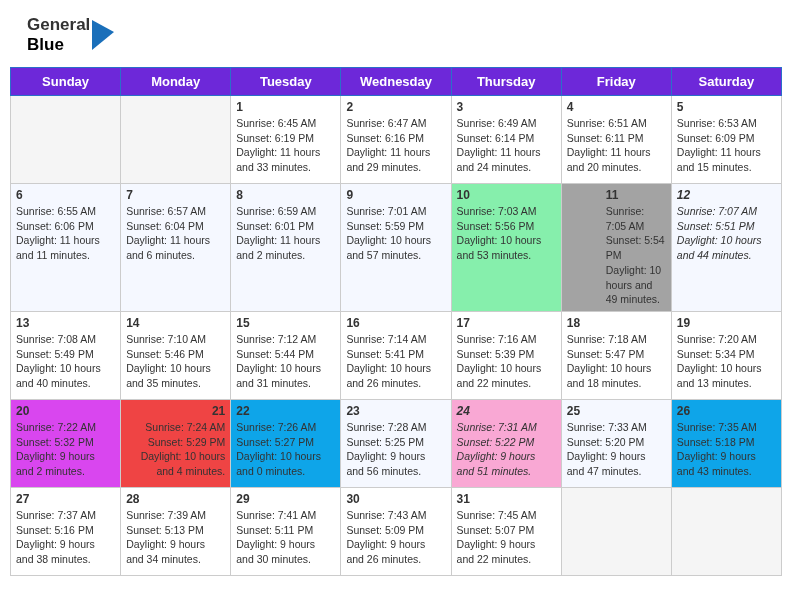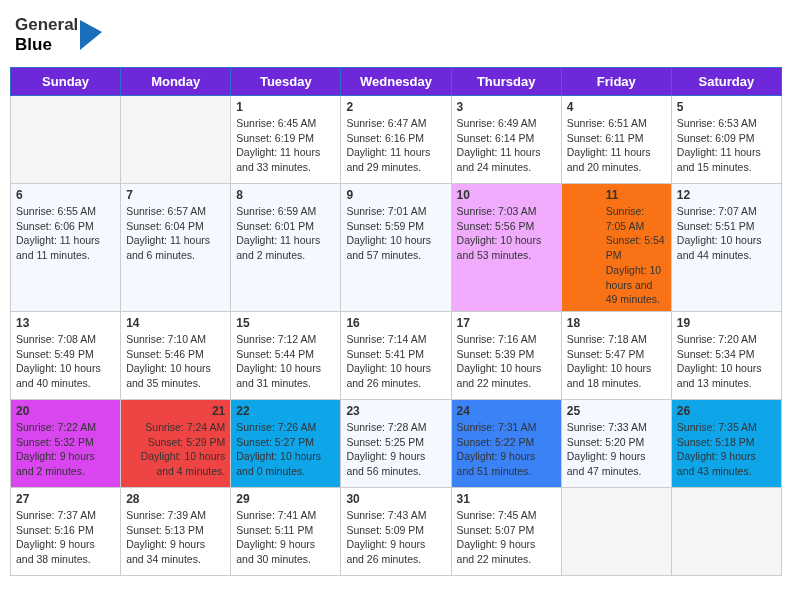--- a/index.html
+++ b/index.html
@@ -9,20 +9,21 @@
       width: 792px;
       min-height: 612px;
       padding: 10px;
     }
     .header {
       display: flex;
       justify-content: space-between;
       align-items: flex-end;
       margin-bottom: 8px;
       padding: 5px 5px;
+      margin-left: 12px;
     }
     .logo {
       display: flex;
       align-items: center;
     }
     .title-section {
       text-align: right;
     }
     table {
       width: 100%;
@@ -168,37 +169,37 @@
         </div>
       </td>
         <td style="background: rgb(245, 248, 255);">
         <span class="day-num">9</span>
         <div class="day-info">
           <span>Sunrise: 7:01 AM</span><br>
           <span>Sunset: 5:59 PM</span><br>
           <span>Daylight: 10 hours and 57 minutes.</span>
         </div>
       </td>
-        <td style="background: #f0abfc;">
+        <td style="background: #86efac;">
         <span class="day-num">10</span>
         <div class="day-info">
           <span>Sunrise: 7:03 AM</span><br>
           <span>Sunset: 5:56 PM</span><br>
           <span>Daylight: 10 hours and 53 minutes.</span>
         </div>
       </td>
-        <td style="background: #f97316; padding-left: 44px;">
+        <td style="background: #a3a3a3; padding-left: 44px;">
         <span class="day-num">11</span>
         <div class="day-info">
           <span>Sunrise: 7:05 AM</span><br>
           <span>Sunset: 5:54 PM</span><br>
           <span>Daylight: 10 hours and 49 minutes.</span>
         </div>
       </td>
-        <td style="background: rgb(245, 248, 255);">
+        <td style="background: rgb(245, 248, 255); font-style: italic;">
         <span class="day-num">12</span>
         <div class="day-info">
           <span>Sunrise: 7:07 AM</span><br>
           <span>Sunset: 5:51 PM</span><br>
           <span>Daylight: 10 hours and 44 minutes.</span>
         </div>
       </td>
       </tr>
       <tr>
         <td>
@@ -284,21 +285,21 @@
         </div>
       </td>
         <td style="background: rgb(245, 248, 255);">
         <span class="day-num">23</span>
         <div class="day-info">
           <span>Sunrise: 7:28 AM</span><br>
           <span>Sunset: 5:25 PM</span><br>
           <span>Daylight: 9 hours and 56 minutes.</span>
         </div>
       </td>
-        <td style="background: #3b82f6;">
+        <td style="background: #f9a8d4; font-style: italic;">
         <span class="day-num">24</span>
         <div class="day-info">
           <span>Sunrise: 7:31 AM</span><br>
           <span>Sunset: 5:22 PM</span><br>
           <span>Daylight: 9 hours and 51 minutes.</span>
         </div>
       </td>
         <td style="background: rgb(245, 248, 255);">
         <span class="day-num">25</span>
         <div class="day-info">

